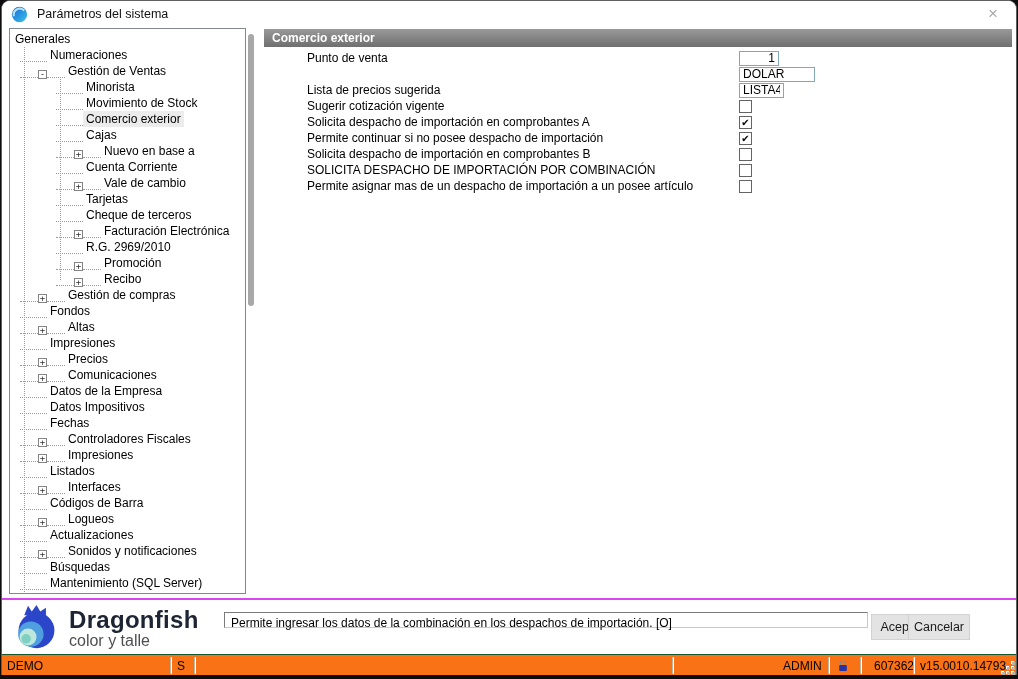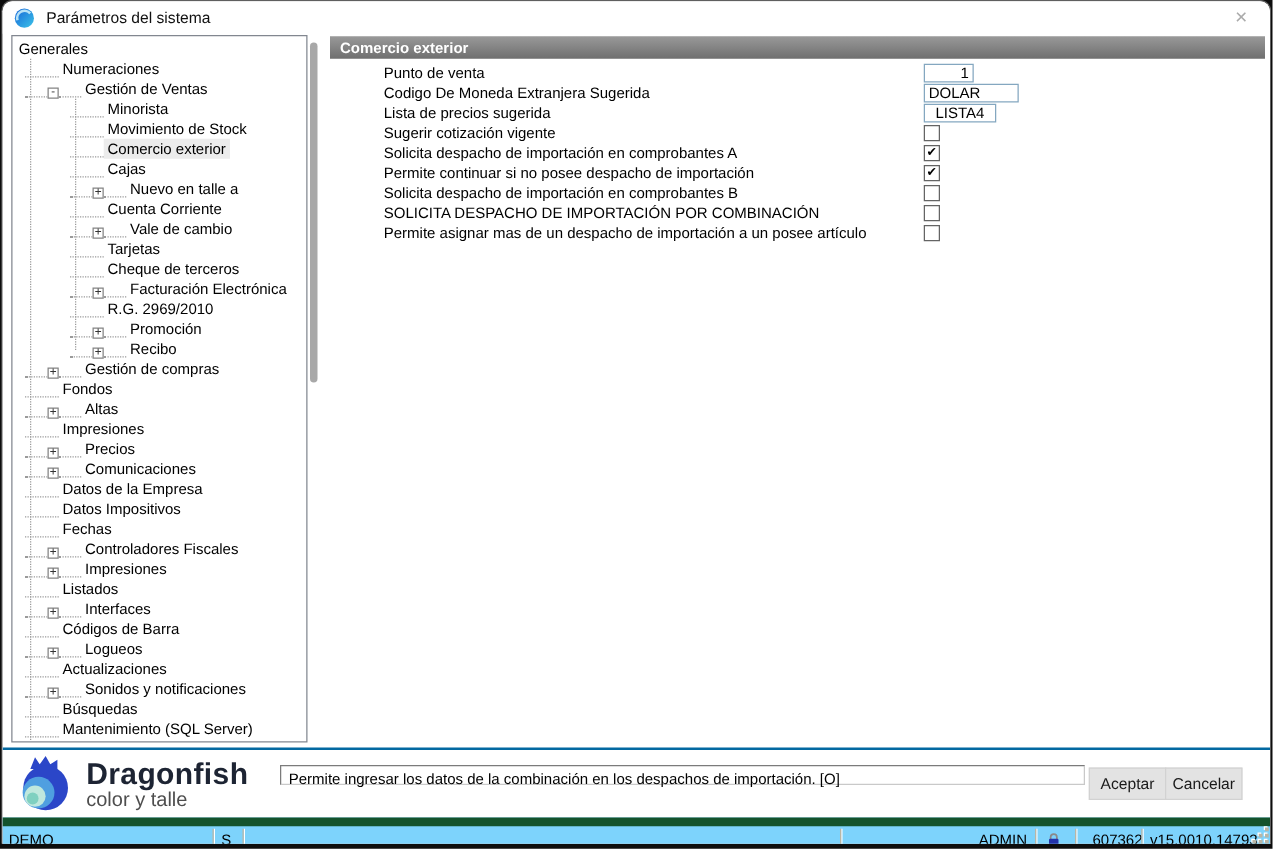--- a/index.html
+++ b/index.html
@@ -37,35 +37,35 @@
                   font-weight:bold;font-size:12px;padding-left:8px;}
   .rows{padding-top:3px;}
   .field-row{position:relative;height:16px;}
   .field-row .lbl{position:absolute;left:16px;top:1px;font-size:12px;color:#000;white-space:nowrap;margin-left:27px;}
   .field-row .ctl{position:absolute;left:475px;top:0;height:16px;display:flex;align-items:center;}
   input.txt{height:15px;box-sizing:border-box;border:1px solid #84a7c0;font-size:12px;padding:0 3px;
             font-family:"Liberation Sans","DejaVu Sans",sans-serif;outline:none;background:#fff;color:#000;}
   .cb{width:13px;height:13px;box-sizing:border-box;border:1px solid #646464;background:#fff;display:flex;
       align-items:center;justify-content:center;font-size:10px;font-weight:bold;color:#000;}
   
-  .footer{position:absolute;left:0;top:597px;width:100%;height:56px;background:#fff;border-top:2px solid #0369a1;box-sizing:border-box;}
+  .footer{position:absolute;left:0;top:597px;width:100%;height:56px;background:#fff;border-top:2px solid #d946ef;box-sizing:border-box;}
   .brand{position:absolute;left:10px;top:3px;display:flex;align-items:center;}
   .brand svg{width:49px;height:49px;}
   .brand-text{margin-left:8px;}
   .brand-name{font-size:24px;font-weight:bold;color:#1d2433;letter-spacing:0.3px;line-height:25px;}
   .brand-tag{font-size:16px;color:#4e4e4e;line-height:17px;}
   .hint-box{position:absolute;left:222px;top:12px;width:644px;height:16px;box-sizing:border-box;background:#fff;
             border:1px solid #7b7b7b;border-bottom-color:#c9c9c9;border-right-color:#c9c9c9;
             font-size:12px;color:#000;padding:3px 6px;}
   .btn{position:absolute;top:14px;width:62px;height:26px;background:#e3e3e3;border:1px solid #d2d2d2;box-sizing:border-box;
        font-size:12.5px;color:#1a1a1a;display:flex;align-items:center;justify-content:center;cursor:default;}
   .btn.accept{left:869px;}
-  .btn.cancel{left:930px;text-align:right;}
+  .btn.cancel{left:906px;text-align:right;}
   
-  .statusbar{position:absolute;left:0;top:653px;width:100%;height:22px;background:#7dd3fc;border-top:7px solid #14532d;
+  .statusbar{position:absolute;left:0;top:653px;width:100%;height:22px;background:#f97316;border-top:1px solid #14532d;
              box-sizing:border-box;font-size:12px;color:#000;}
   .sb-cell{position:absolute;top:0;height:21px;display:flex;align-items:center;}
   .sb-sep{position:absolute;top:2px;width:1px;height:17px;background:#b9b6a6;box-shadow:1px 0 0 #ffffff;}
   .grip{position:absolute;right:1px;bottom:1px;width:13px;height:13px;}
   .grip i{position:absolute;width:3px;height:3px;background:#b9b6a6;box-shadow:-1px -1px 0 #fff;}
 </style>
 </head>
 <body>
 
 <div class="window">
@@ -123,21 +123,21 @@
   </div>
         <div class="tree-row d2">
     <span class="dots wide"></span>
 
     <span class="tree-label">Cajas</span>
   </div>
         <div class="tree-row d2">
     <span class="dots"></span>
     <span class="expand-box">+</span>
     <span class="dots"></span>
-    <span class="tree-label">Nuevo en talle a</span>
+    <span class="tree-label">Nuevo en base a</span>
   </div>
         <div class="tree-row d2">
     <span class="dots wide"></span>
 
     <span class="tree-label">Cuenta Corriente</span>
   </div>
         <div class="tree-row d2">
     <span class="dots"></span>
     <span class="expand-box">+</span>
     <span class="dots"></span>
@@ -293,29 +293,28 @@
   <div class="content">
     <div class="section-header">Comercio exterior</div>
     <div class="rows">
         <div class="field-row">
     <span class="lbl">Punto de venta</span>
     <span class="ctl">
             <input class="txt" value="1" style="width: 40px; text-align: right;">
           </span>
   </div>
         <div class="field-row">
-    <span class="lbl">Codigo De Moneda Extranjera Sugerida</span>
     <span class="ctl">
             <input class="txt" value="DOLAR" style="width: 76px; text-align: left;">
           </span>
   </div>
         <div class="field-row">
     <span class="lbl">Lista de precios sugerida</span>
     <span class="ctl">
-            <input class="txt" value="LISTA4" style="width: 58px; text-align: center;">
+            <input class="txt" value="LISTA4" style="width: 45px; text-align: center;">
           </span>
   </div>
         <div class="field-row">
     <span class="lbl">Sugerir cotización vigente</span>
     <span class="ctl">
             <span class="cb"></span>
           </span>
   </div>
         <div class="field-row">
     <span class="lbl">Solicita despacho de importación en comprobantes A</span>

